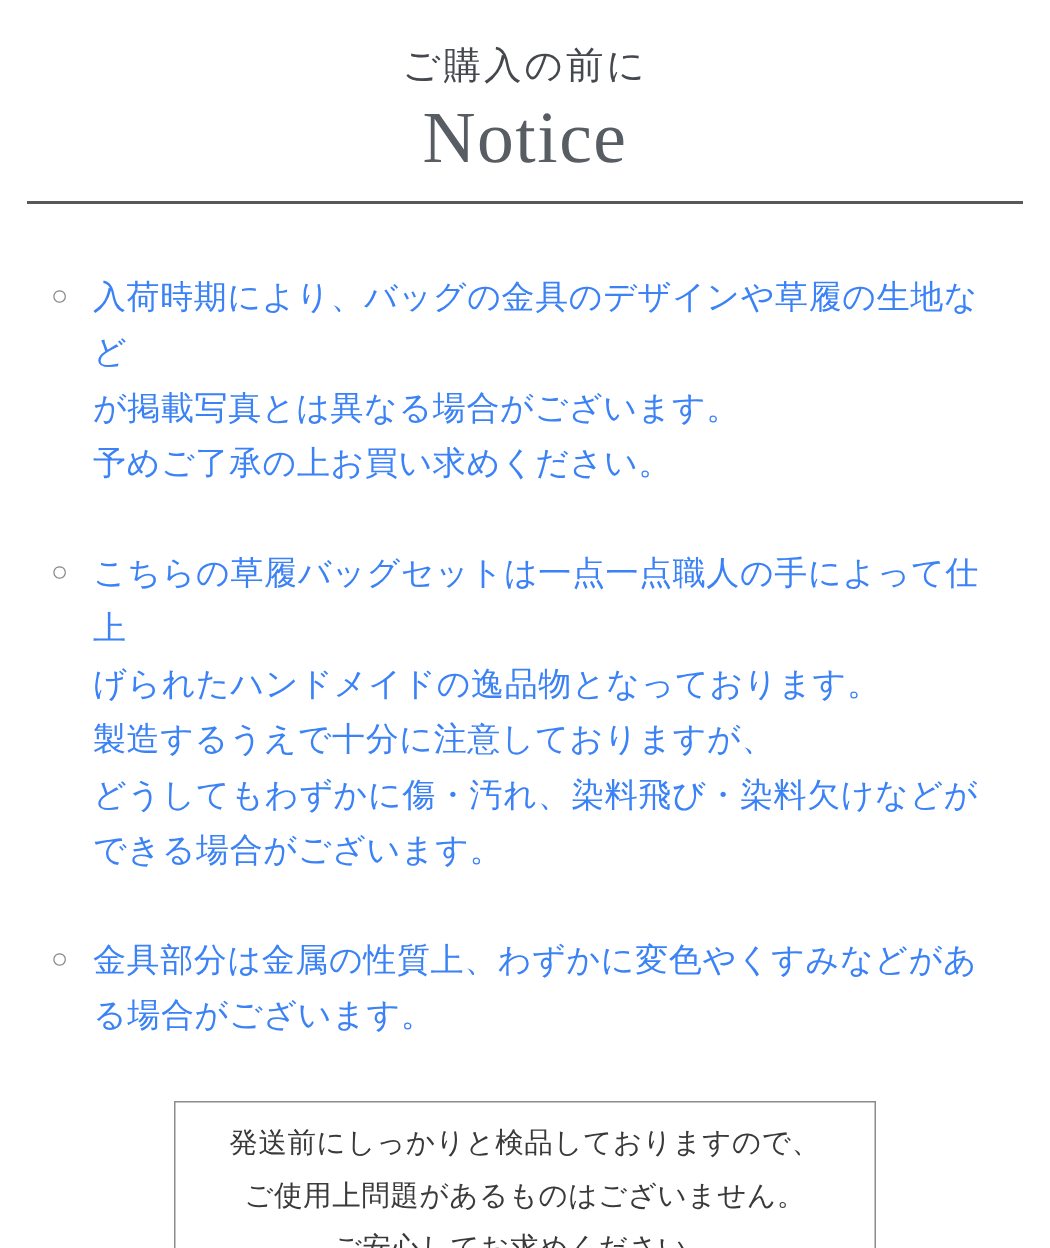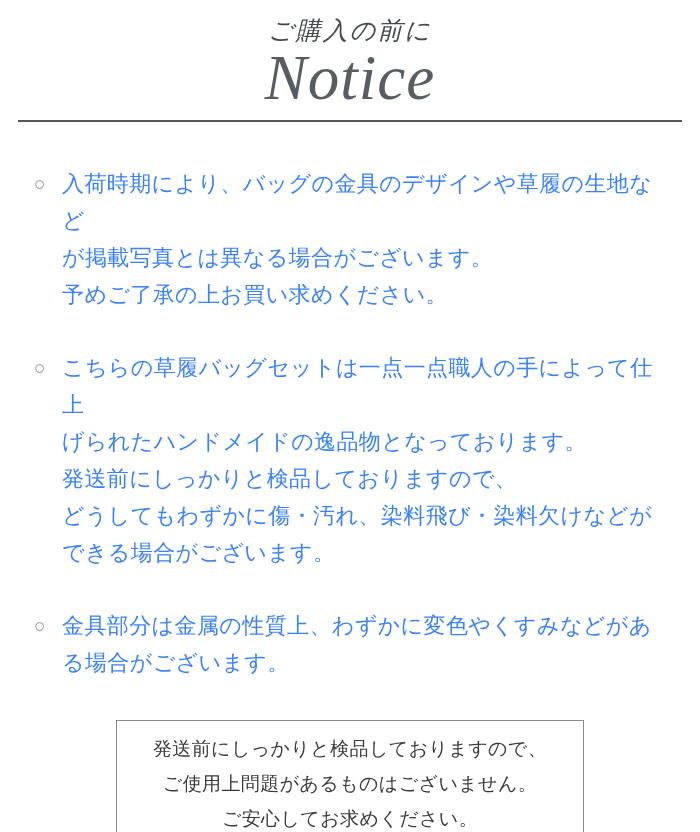--- a/index.html
+++ b/index.html
@@ -12,33 +12,32 @@
     width: 700px;
     height: 832px;
     background: #ffffff;
     overflow: hidden;
     font-family: "Liberation Sans", sans-serif;
     color: #3a3a3a;
   }
   
   .header {
     text-align: center;
-    padding-top: 16px;
-    font-style: italic;
+    padding-top: 30px;
   }
   .subtitle {
     font-family: "Liberation Serif", serif;
     font-size: 25px;
     line-height: 30px;
     letter-spacing: 2px;
     color: #45494e;
   }
   .title {
     font-family: "Liberation Serif", serif;
-    font-size: 63px;
+    font-size: 49px;
     line-height: 56px;
     letter-spacing: 1px;
     font-weight: normal;
     color: #585d63;
     margin: 4px 0 0 0;
   }
   .divider {
     border: none;
     border-top: 2px solid #57585a;
     margin: 14px 18px 0 18px;
@@ -103,21 +102,21 @@
       <span class="bullet-mark">○</span>
       <span class="bullet-text">入荷時期により、バッグの金具のデザインや草履の生地など
 が掲載写真とは異なる場合がございます。
 予めご了承の上お買い求めください。</span>
     </div>
 
     <div class="bullet">
       <span class="bullet-mark">○</span>
       <span class="bullet-text">こちらの草履バッグセットは一点一点職人の手によって仕上
 げられたハンドメイドの逸品物となっております。
-発送前にしっかりと検品しておりますので、
+製造するうえで十分に注意しておりますが、
 どうしてもわずかに傷・汚れ、染料飛び・染料欠けなどが
 できる場合がございます。</span>
     </div>
 
     <div class="bullet">
       <span class="bullet-mark">○</span>
       <span class="bullet-text">金具部分は金属の性質上、わずかに変色やくすみなどがあ
 る場合がございます。</span>
     </div>
 

